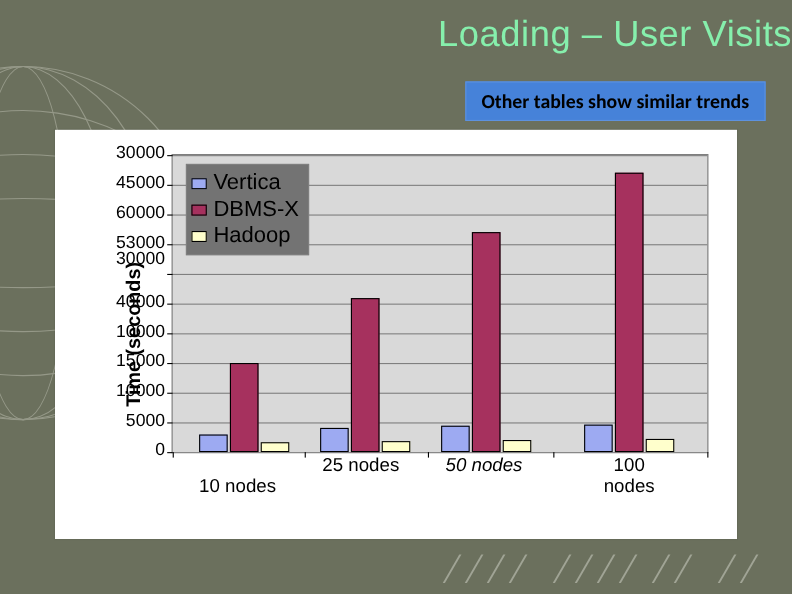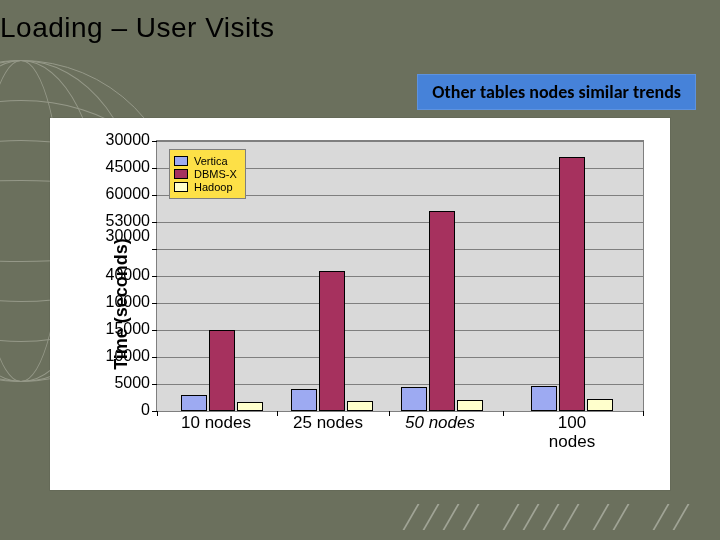--- a/index.html
+++ b/index.html
@@ -50,23 +50,23 @@
     background: #d6d7cd;
     transform: skewX(-30deg);
     opacity: 0.5;
   }
 
   .slide-title {
     position: absolute;
     top: 12px;
     left: 0;
     width: 100%;
-    text-align: left;
-    font-size: 28px;
-    color: #000000;
+    text-align: right;
+    font-size: 33px;
+    color: #86efac;
     font-weight: 400;
     letter-spacing: 0.5px;
   }
 
   .note-box {
     position: absolute;
     top: 74px;
     right: 24px;
     background: #4682d9;
     border: 1px solid #5d92df;
@@ -173,24 +173,24 @@
   .xlabel {
     position: absolute;
     text-align: center;
     line-height: 1.1;
   }
 
   .legend {
     position: absolute;
     left: 12px;
     top: 8px;
-    background: #fde047;
+    background: #737373;
     border: 1px solid #7f7f7f;
     padding: 4px 8px 4px 4px;
-    font-size: 11px;
+    font-size: 20px;
     color: #000;
     z-index: 5;
   }
   .legend-row {
     display: flex;
     align-items: center;
     margin: 1px 0;
   }
   .swatch {
     width: 14px;
@@ -211,21 +211,21 @@
     <div class="c2"></div>
     <div class="c3"></div>
     <div class="c4"></div>
   <div class="c5"></div>
     <div class="c6"></div>
     <div class="c7"></div>
 </div>
 
 <div class="slide-title">Loading – User Visits</div>
 
-<div class="note-box">Other tables nodes similar trends</div>
+<div class="note-box">Other tables show similar trends</div>
 
 <div class="chart-panel">
   <div class="ylabel">Time (seconds)</div>
 
   <div class="yticks" id="yticks">
       <div class="ytick" style="top: 292px;">0</div>
       <div class="ytick" style="top: 265px;">5000</div>
       <div class="ytick" style="top: 238px;">10000</div>
       <div class="ytick" style="top: 211px;">15000</div>
       <div class="ytick" style="top: 184px;">10000</div>
@@ -294,21 +294,21 @@
         <div class="bar hadoop" style="height: 11.88px;"></div>
       </div>
       <div class="tickmark-x" style="left: 0px;"></div>
       <div class="tickmark-x" style="left: 120px;"></div>
       <div class="tickmark-x" style="left: 232px;"></div>
       <div class="tickmark-x" style="left: 346px;"></div>
       <div class="tickmark-x" style="left: 486px;"></div>
     </div>
 
   <div class="xaxis" id="xaxis">
-      <div class="xlabel" style="left: 0px; width: 120px;">10 nodes</div>
+      <div class="xlabel" style="left: 0px; width: 120px; margin-top: 19px;">10 nodes</div>
       <div class="xlabel" style="left: 112px; width: 120px;">25 nodes</div>
       <div class="xlabel" style="left: 224px; width: 120px; font-style: italic;">50 nodes</div>
       <div class="xlabel" style="left: 346px; width: 140px;">100<br>nodes</div>
     </div>
 </div>
 
 <div class="stroke">
   <span style="left:10px"></span>
     <span style="left:30px"></span>
     <span style="left:50px"></span>

